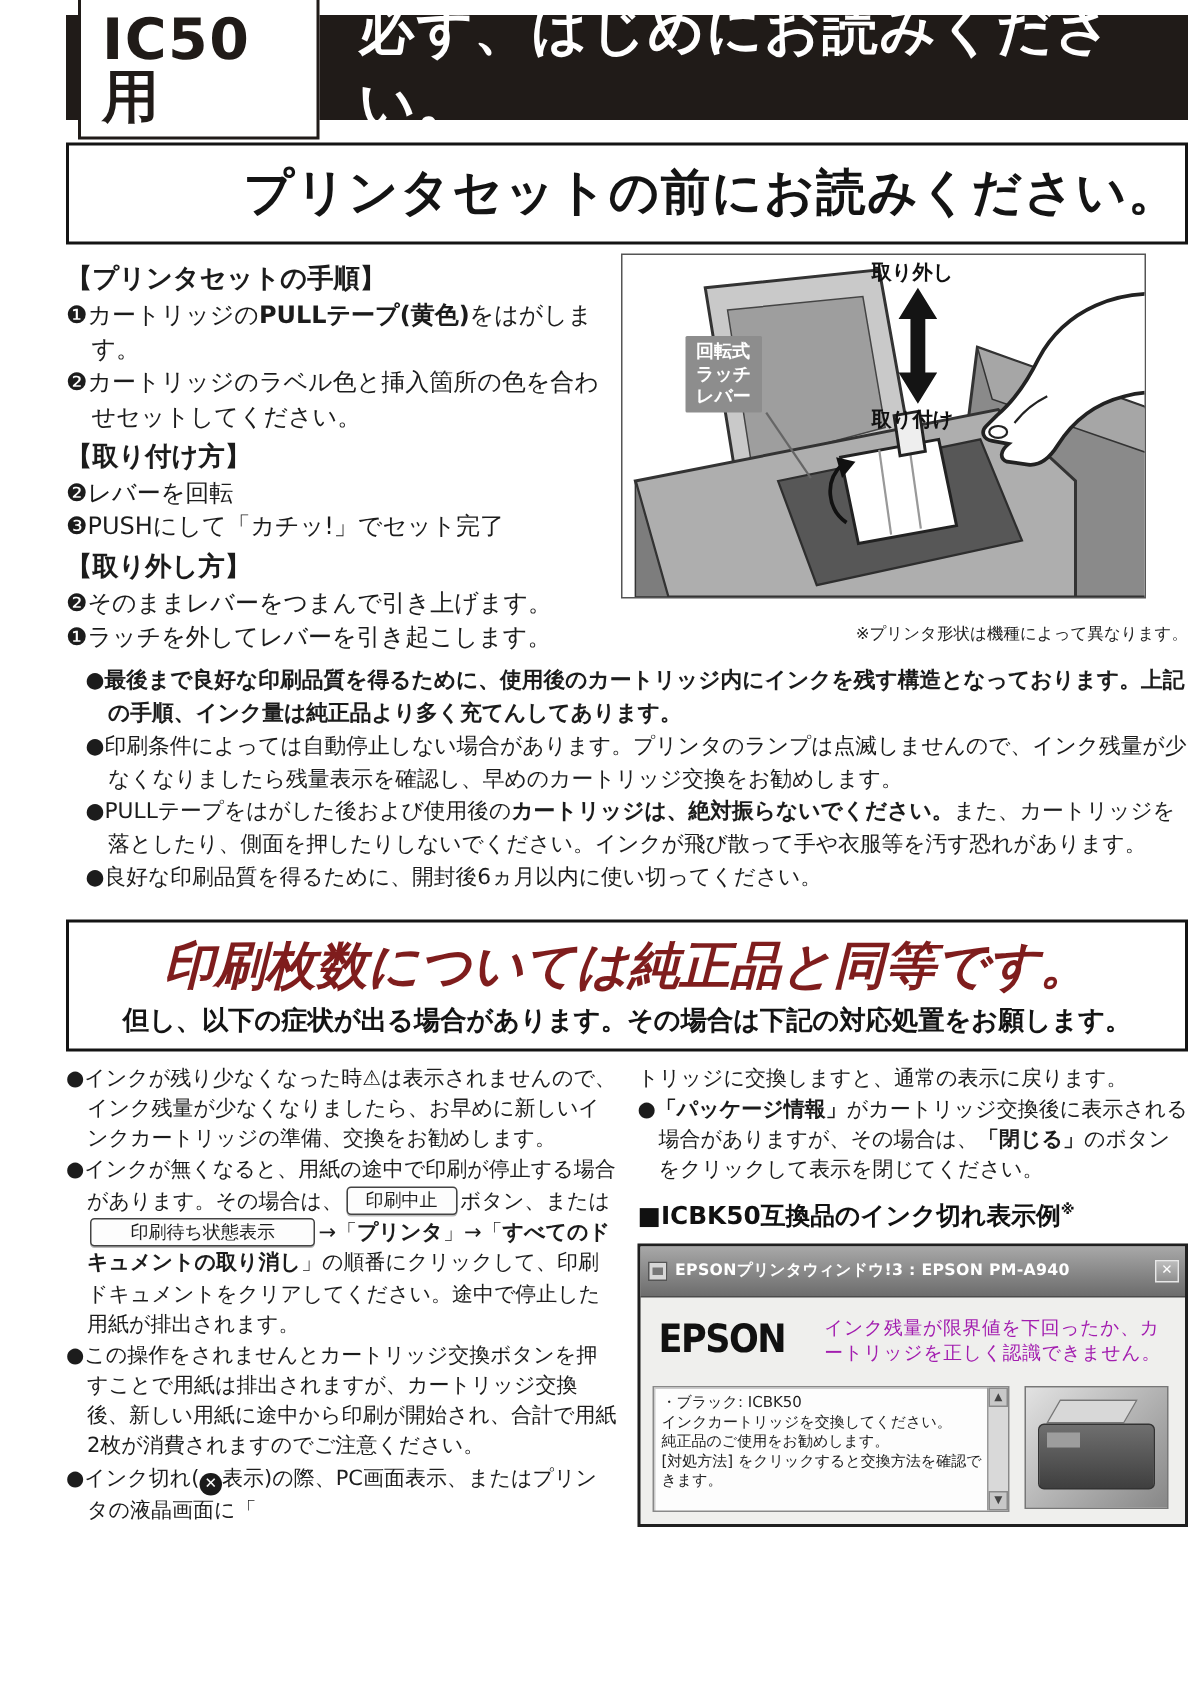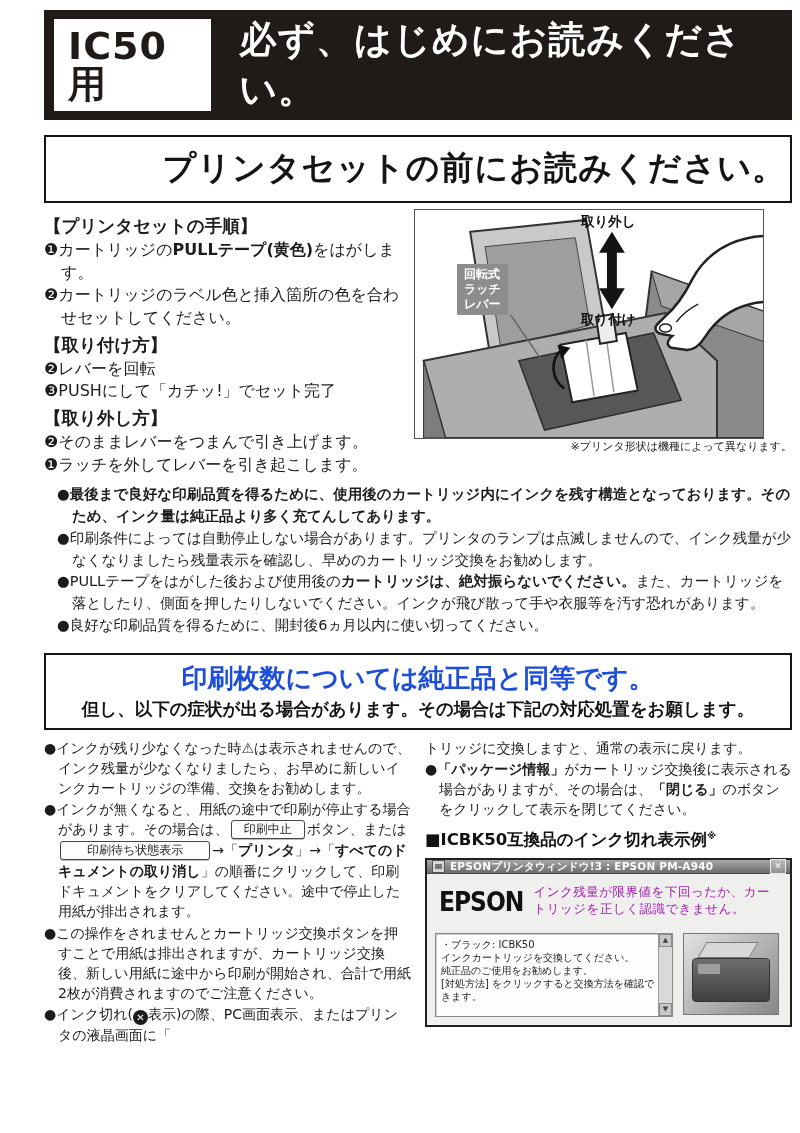--- a/index.html
+++ b/index.html
@@ -7,51 +7,51 @@
   body {
     width: 800px; height: 1133px;
     font-family: "DejaVu Sans", "Liberation Sans", sans-serif;
     color: #1c1c1c; overflow: hidden; position: relative;
   }
   .page { padding: 10px 8px 0 44px; }
   .b { font-weight: bold; }
 
   
   .hdr {
-    background:#201b18; color:#fff; height:110px;
+    background:#201b18; color:#fff; height:70px;
     display:flex; align-items:center; padding:0 10px 0 8px;
   }
   .hdr-model {
     background:#fff; color:#201b18; border:2px solid #201b18;
     font-size:38px; font-weight:bold; padding:8px 14px; line-height:1;
     letter-spacing:1px;
   }
   .hdr-title { font-size:37px; font-weight:bold; margin-left:26px; letter-spacing:1px; }
 
   
   .titlebox { border:2px solid #141414; text-align:right; margin-top:15px; padding:9px 4px 10px; }
   .titlebox h1 { font-size:33px; letter-spacing:1px; color:#141414; }
   .titlebox2 { border:2px solid #141414; text-align:center; margin-top:14px; padding:6px 4px 7px; }
-  .titlebox2 h1 { font-size:26px; color:#1d4ed8; }
+  .titlebox2 h1 { font-size:34px; color:#7f1d1d;font-style:italic; }
   .titlebox2 h2 { font-size:17.5px; color:#141414; margin-top:1px; }
 
   
   .setup-row { display:flex; margin-top:6px; gap:10px; }
   .setup-left { width:360px; font-size:16px; line-height:1.42; padding-top:2px; }
   .setup-left h3 { font-size:17.5px; margin-top:3px; }
   .step { padding-left:17px; text-indent:-17px; }
   .setup-right { width:378px; }
   .illus { position:relative; width:350px; height:230px; border:1px solid #555; background:#fff; overflow:hidden; }
   .illus-label { position:absolute; font-weight:bold; font-size:13.5px; color:#111; }
   .lever-label {
     position:absolute; left:42px; top:54px; background:#8d8d8d; color:#fff;
     font-size:12px; font-weight:bold; line-height:1.25; padding:3px 7px;
     white-space:pre-line; border-radius:1px;
   }
-  .illus-caption { font-size:11px; text-align:right; margin-top:0; color:#222; }
+  .illus-caption { font-size:11px; text-align:right; margin-top:16px; color:#222; }
 
   
   .banner {
     background:#201b18; color:#fff; text-align:center; margin-top:7px;
     padding:4px 2px 6px; font-weight:bold; font-size:18.5px; line-height:1.22;
   }
 
   
   .notice { display:flex; margin-top:4px; }
   .notice-label {
@@ -76,34 +76,34 @@
     display:inline-block; width:15px; height:15px; border-radius:50%; background:#1b1b1b;
     color:#fff; font-size:10px; line-height:15px; text-align:center; font-weight:bold;
     text-indent:0; vertical-align:-2px;
   }
   sup.note { vertical-align:super; font-size:9.5px; }
 
   
   .example-h { font-size:16.5px; font-weight:bold; margin:9px 0 6px; color:#111; }
   .win { border:2px solid #1f1f1f; background:#efefed; width:367px; }
   .win-titlebar {
-    height:14px; background:linear-gradient(#a8a8a8,#6c6c6c); color:#fff;
+    height:34px; background:linear-gradient(#a8a8a8,#6c6c6c); color:#fff;
     display:flex; align-items:center; padding:0 4px 0 5px; border-bottom:1px solid #4a4a4a;
   }
   .win-icon { width:13px; height:13px; background:#d7d7d7; border:1px solid #555; margin-right:5px; flex:none;
     display:flex; align-items:center; justify-content:center; }
   .win-icon i { display:block; width:7px; height:5px; background:#777; }
   .win-titlebar span { font-size:10.5px; font-weight:bold; letter-spacing:0.2px; flex:1;
     white-space:nowrap; overflow:hidden; }
   .win-close {
     width:16px; height:15px; background:linear-gradient(#bdbdbd,#8f8f8f); border:1px solid #e8e8e8;
     color:#fff; font-size:9px; line-height:13px; text-align:center; font-weight:bold; flex:none;
   }
   .win-body { padding:6px 8px 8px; }
-  .logo-row { display:flex; align-items:flex-start; gap:10px; padding:4px 0 2px 4px; }
+  .logo-row { display:flex; align-items:center; gap:26px; padding:4px 0 2px 4px; }
   .epson-logo { font-size:26px; font-weight:bold; letter-spacing:-1px; color:#111;
     font-stretch:condensed; flex:none; }
   .win-msg { font-size:12.5px; line-height:1.35; color:#a21caf; letter-spacing:0.5px; }
   .info-row { display:flex; gap:10px; margin-top:10px; align-items:flex-start; }
   .info-box {
     width:238px; height:84px; background:#fdfdfd; border:1px solid #888;
     box-shadow:inset 1px 1px 0 #ccc; display:flex; flex:none;
   }
   .info-text { flex:1; font-size:10px; line-height:1.3; padding:4px 2px 2px 5px; color:#222; }
   .scrollbar { width:14px; background:#d9d9d9; border-left:1px solid #999; display:flex;
@@ -182,21 +182,21 @@
 ラッチ
 レバー</div>
       </div>
       <div class="illus-caption">※プリンタ形状は機種によって異なります。</div>
     </div>
   </div>
 
 
   <div class="notice">
     <div class="notice-body">
-      <p class="b">●最後まで良好な印刷品質を得るために、使用後のカートリッジ内にインクを残す構造となっております。そのため、インク量は純正品より多く充てんしてあります。</p>
+      <p class="b">●最後まで良好な印刷品質を得るために、使用後のカートリッジ内にインクを残す構造となっております。上記の手順、インク量は純正品より多く充てんしてあります。</p>
       <p>●印刷条件によっては自動停止しない場合があります。プリンタのランプは点滅しませんので、インク残量が少なくなりましたら残量表示を確認し、早めのカートリッジ交換をお勧めします。</p>
       <p><span>●PULLテープをはがした後および使用後の</span><span class="b">カートリッジは、絶対振らないでください。</span><span>また、カートリッジを落としたり、側面を押したりしないでください。インクが飛び散って手や衣服等を汚す恐れがあります。</span></p>
       <p>●良好な印刷品質を得るために、開封後6ヵ月以内に使い切ってください。</p>
     </div>
   </div>
 
   <div class="titlebox2">
     <h1>印刷枚数については純正品と同等です。</h1>
     <h2>但し、以下の症状が出る場合があります。その場合は下記の対応処置をお願します。</h2>
   </div>

